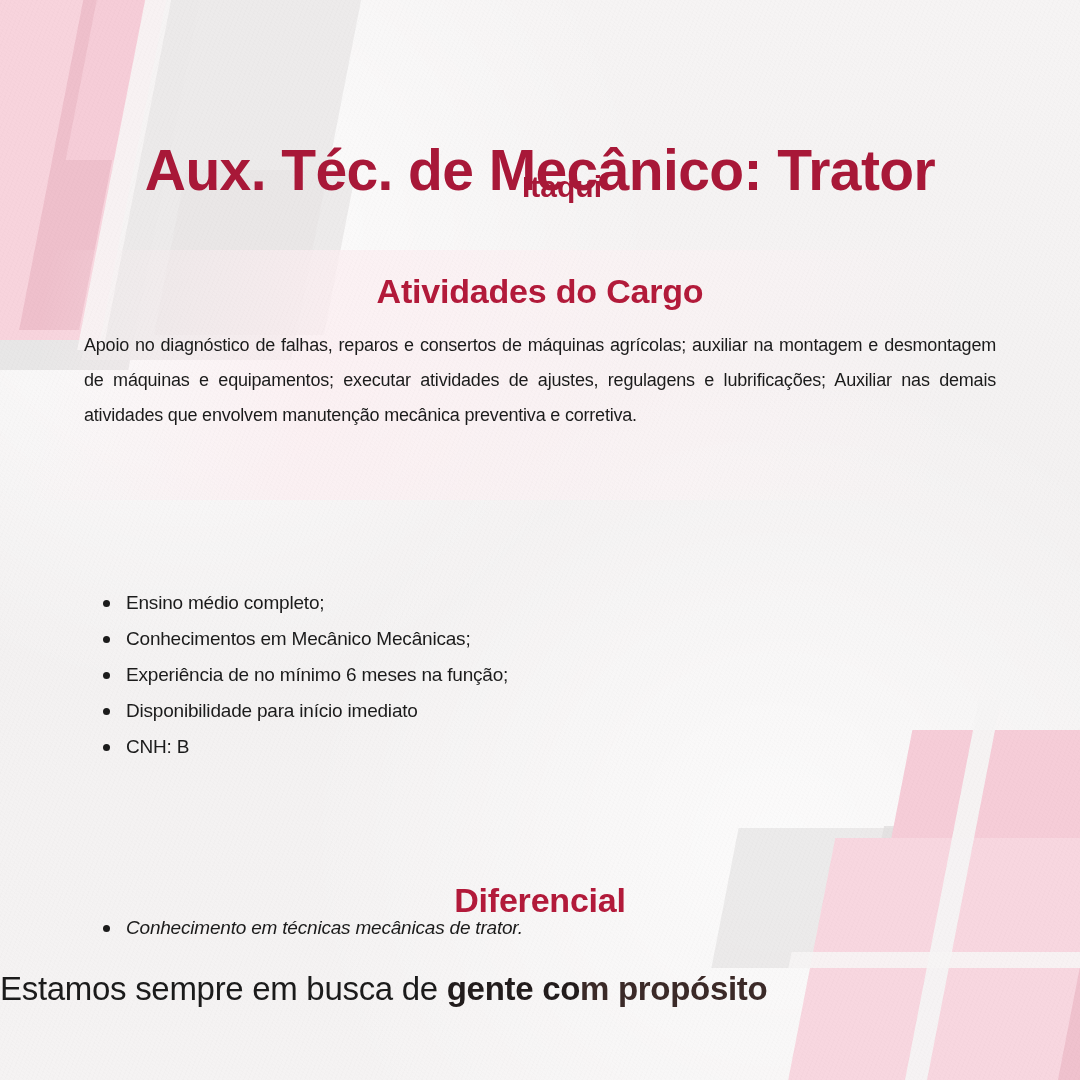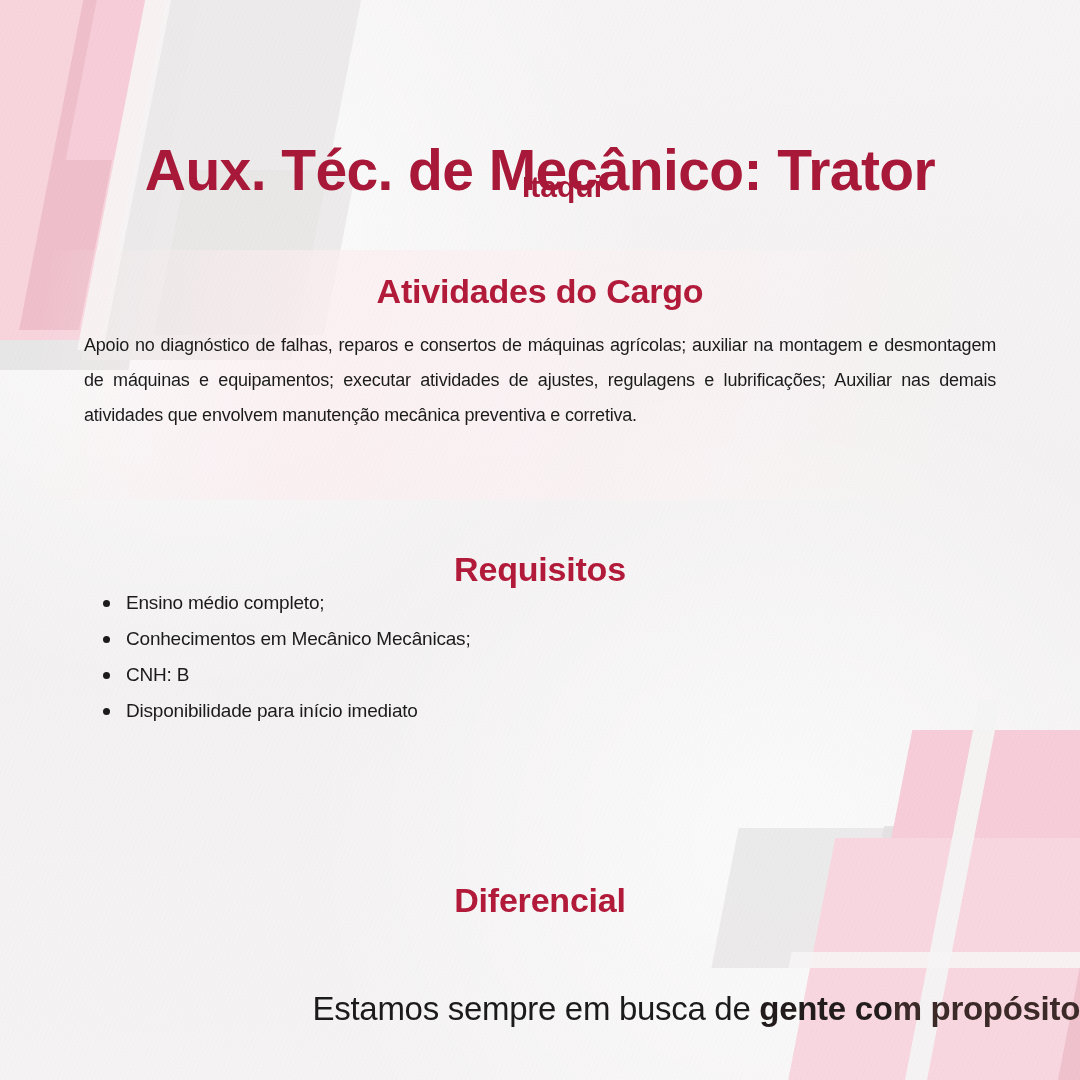--- a/index.html
+++ b/index.html
@@ -246,26 +246,25 @@
     left: 95px;
     width: 880px;
     top: 910px;
     font-style: italic;
   }
 
   .footer-tagline {
     position: absolute;
     left: 0; right: 0;
     top: 972px;
-    text-align: right;
+    text-align: left;
     font-size: 33px;
     color: #1b1b1b;
     letter-spacing: -0.3px;
     line-height: 1.0;
-    margin-top: 20px;
   }
   .footer-tagline .strong {
     font-weight: 700;
     color: #221c1c;
   }
   .footer-tagline .strong-warm {
     font-weight: 700;
     color: #3b2a28;
   }
 </style>
@@ -297,30 +296,33 @@
   <div id="content">
 
     <h1 class="job-title">Aux. Téc. de Mecânico: Trator</h1>
 
     <div class="job-location">Itaqui</div>
 
     <h2 class="section-heading heading-atividades">Atividades do Cargo</h2>
 
     <p class="body-paragraph">Apoio no diagnóstico de falhas, reparos e consertos de máquinas agrícolas; auxiliar na montagem e desmontagem de máquinas e equipamentos; executar atividades de ajustes, regulagens e lubrificações; Auxiliar nas demais atividades que envolvem manutenção mecânica preventiva e corretiva.</p>
 
-    <h2 class="section-heading heading-requisitos">Requisitos</h2>
 
     <ul class="bullet-list" id="requisitos-list">
         <li>Ensino médio completo;</li>
         <li>Conhecimentos em Mecânico Mecânicas;</li>
+        <li>Experiência de no mínimo 6 meses na função;</li>
+        <li>Disponibilidade para início imediato</li>
         <li>CNH: B</li>
-        <li>Disponibilidade para início imediato</li>
       </ul>
 
     <h2 class="section-heading heading-diferencial">Diferencial</h2>
 
+    <ul class="bullet-list" id="diferencial-list">
+        <li>Conhecimento em técnicas mecânicas de trator.</li>
+      </ul>
 
     <div class="footer-tagline">
       <span>Estamos sempre em busca de </span><span class="strong">gente co</span><span class="strong-warm">m propósito</span>
     </div>
 
   </div>
 </div>
 
 </body></html>

